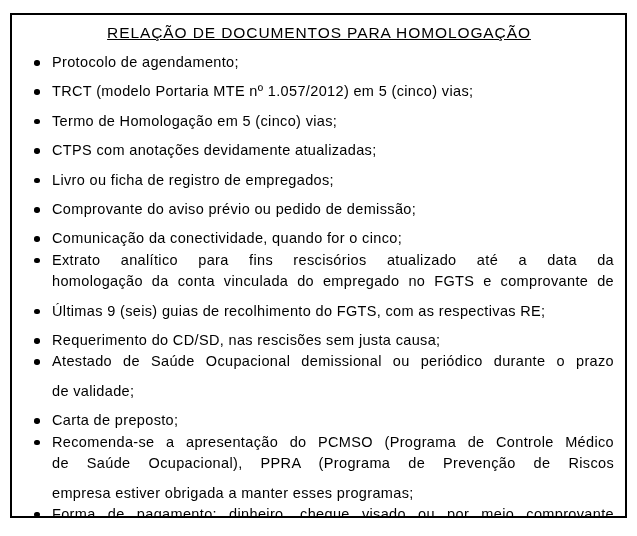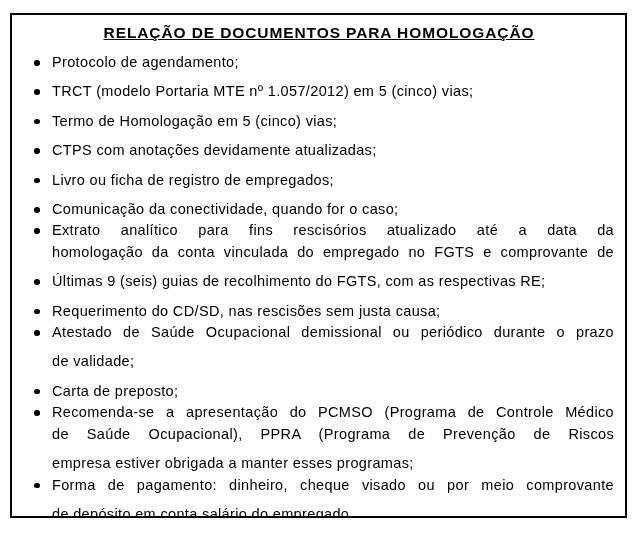--- a/index.html
+++ b/index.html
@@ -16,21 +16,21 @@
     box-sizing: border-box;
     margin: 13px 10px 0 10px;
     width: 617px;
     height: 505px;
     border: 2px solid #000000;
     padding: 5px 11px 7px 12px;
     overflow: hidden;
   }
   .title {
     font-size: 15.5px;
-    font-weight: bold;
+    font-weight: normal;
     line-height: 22px;
     text-align: center;
     text-decoration: underline;
     letter-spacing: 0.9px;
     margin: 2px 0 5px 0;
   }
   ul.items {
     list-style: none;
     margin: 0;
     padding: 0;
@@ -86,24 +86,28 @@
       <li class="item">
         <span class="bullet"></span>
         <span class="item-lines"><div class="line last">CTPS com anotações devidamente atualizadas;</div></span>
       </li>
 
       <li class="item">
         <span class="bullet"></span>
         <span class="item-lines"><div class="line last">Livro ou ficha de registro de empregados;</div></span>
       </li>
 
+      <li class="item">
+        <span class="bullet"></span>
+        <span class="item-lines"><div class="line last">Comprovante do aviso prévio ou pedido de demissão;</div></span>
+      </li>
 
       <li class="item">
         <span class="bullet"></span>
-        <span class="item-lines"><div class="line last">Comunicação da conectividade, quando for o caso;</div></span>
+        <span class="item-lines"><div class="line last">Comunicação da conectividade, quando for o cinco;</div></span>
       </li>
 
       <li class="item">
         <span class="bullet"></span>
         <span class="item-lines"><div class="line">Extrato analítico para fins rescisórios atualizado até a data da</div><div class="line">homologação da conta vinculada do empregado no FGTS e comprovante de</div></span>
       </li>
 
       <li class="item">
         <span class="bullet"></span>
         <span class="item-lines"><div class="line last">Últimas 9 (seis) guias de recolhimento do FGTS, com as respectivas RE;</div></span>

